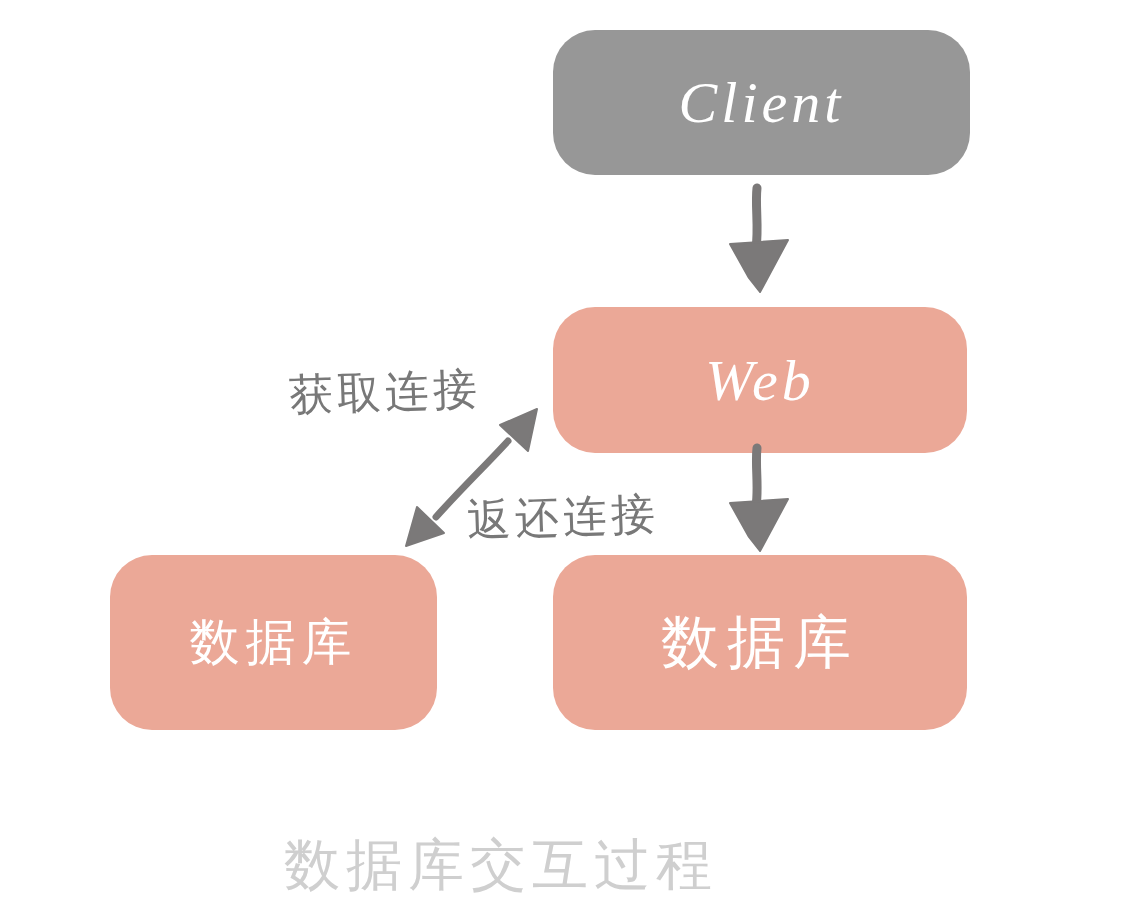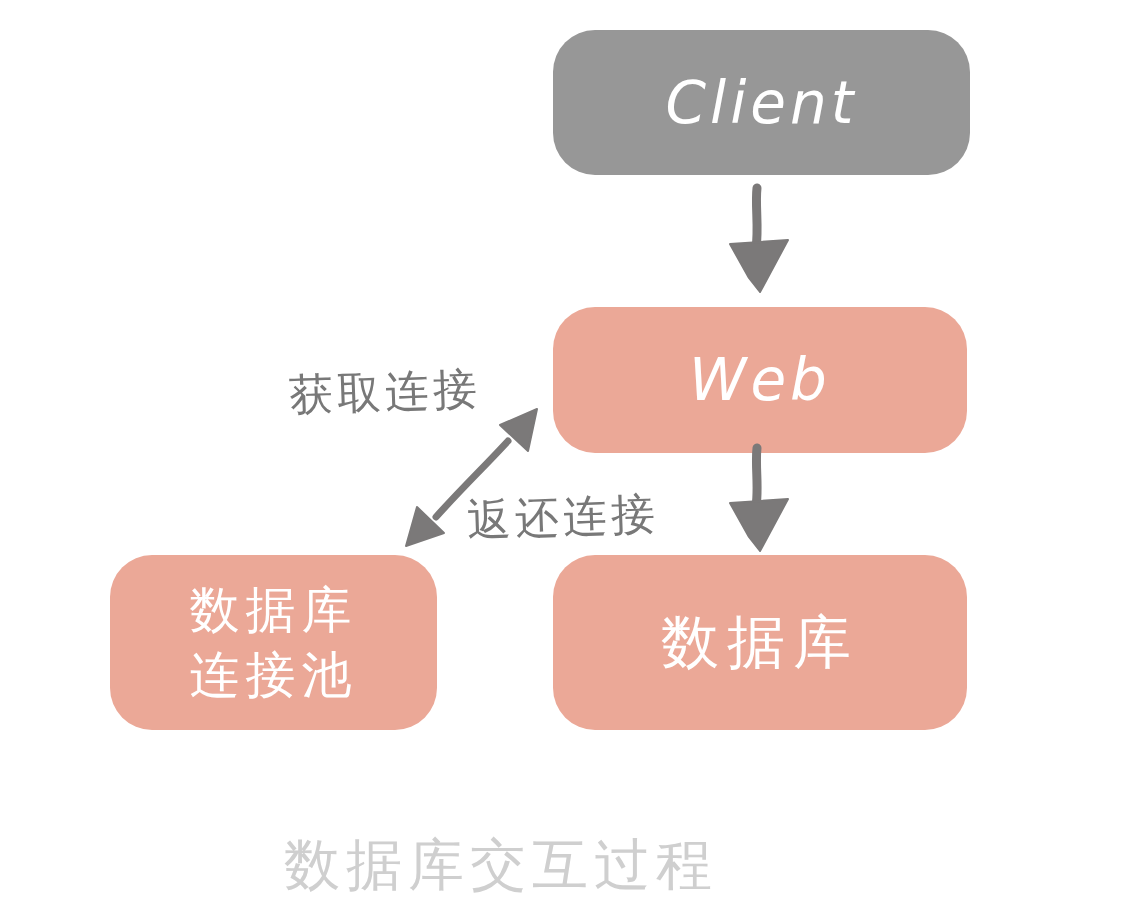--- a/index.html
+++ b/index.html
@@ -16,20 +16,21 @@
     overflow: hidden;
   }
   .node {
     position: absolute;
     display: flex;
     align-items: center;
     justify-content: center;
     text-align: center;
     color: #ffffff;
     box-sizing: border-box;
+    font-family: Liberation Serif, serif;
   }
   .node.gray   { background: #979797; border-radius: 42px; }
   .node.salmon { background: #EBA897; border-radius: 42px; }
 
   .node-client {
     left: 553px; top: 30px; width: 417px; height: 145px;
     font-size: 58px; font-style: italic; letter-spacing: 4px;
   }
   .node-web {
     left: 553px; top: 291px; width: 414px; height: 146px;
@@ -93,21 +94,20 @@
     <span>Client</span>
   </div>
 
   <div class="node salmon node-web">
     <span>Web</span>
   </div>
 
   <div class="node salmon node-pool">
     <span>
       <span>数据库</span><br>
-      <span>连接池</span>
     </span>
   </div>
 
   <div class="node salmon node-db">
     <span>数据库</span>
   </div>
 
   <svg class="arrows" viewBox="0 0 1142 915" xmlns="http://www.w3.org/2000/svg">
 
     <g>

